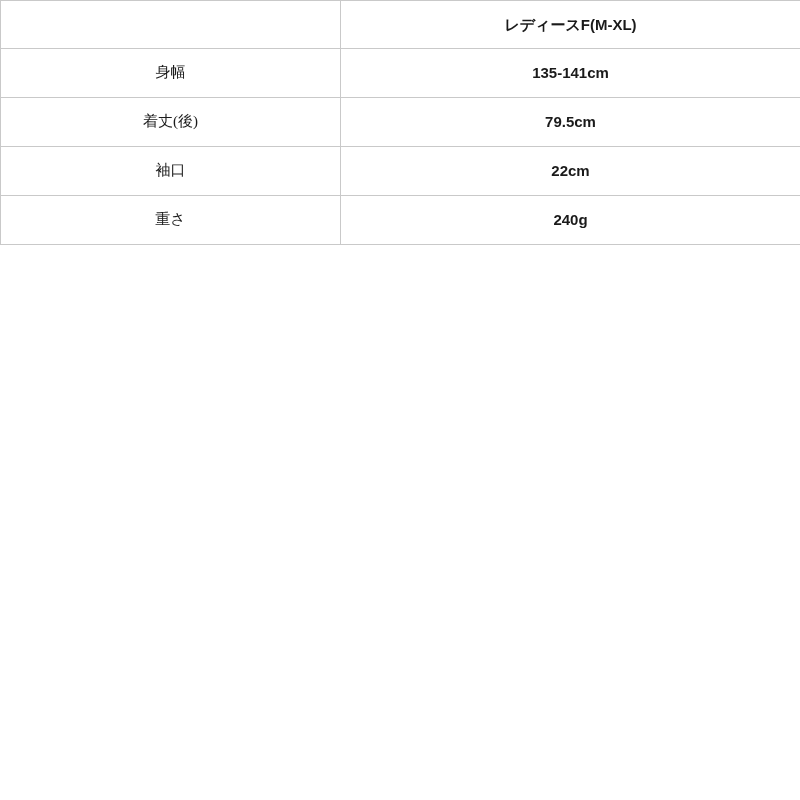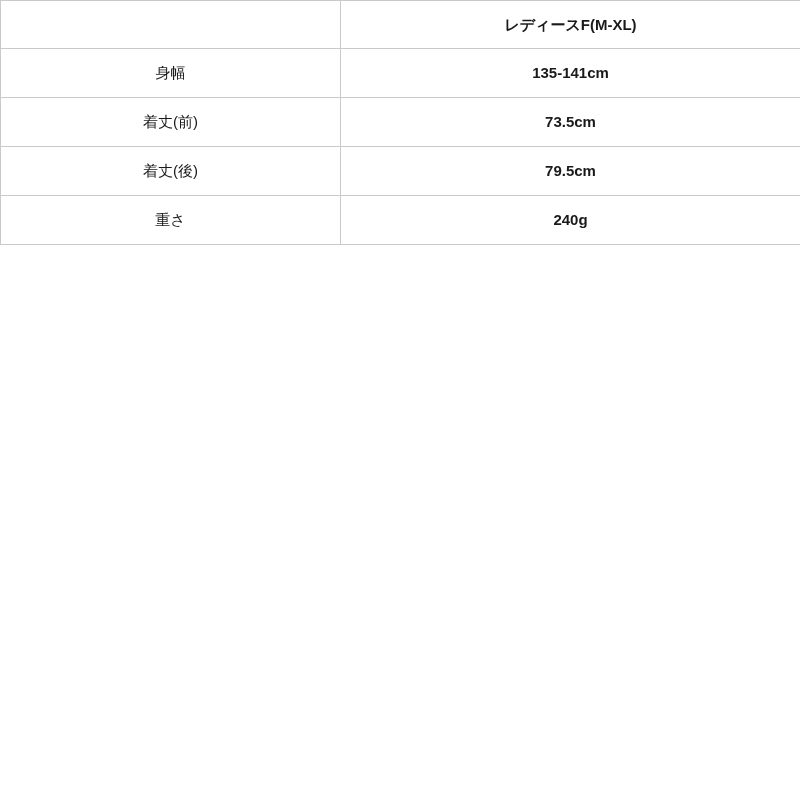--- a/index.html
+++ b/index.html
@@ -27,20 +27,21 @@
     font-size: 15px;
     line-height: 1.3;
     padding: 0;
     height: 49px;
     box-sizing: border-box;
   }
   
   #size-table tr th:first-child,
   #size-table tr td:first-child {
     border-left: 1px solid #c9c9c9;
+    font-family: Liberation Serif, serif;
   }
   #size-table thead th {
     font-weight: bold;
     height: 48px;
   }
   #size-table thead th.blank-head {
     font-weight: normal;
   }
   #size-table tbody td.row-label {
     font-weight: normal;
@@ -66,26 +67,26 @@
       <th class="blank-head"></th>
       <th>レディースF(M-XL)</th>
     </tr>
   </thead>
   <tbody>
     <tr>
       <td class="row-label">身幅</td>
       <td class="row-value">135-141cm</td>
     </tr>
     <tr>
-      <td class="row-label">着丈(前)</td>
-      <td class="row-value">73.5cm</td>
+      <td class="row-label">着丈(後)</td>
+      <td class="row-value">79.5cm</td>
     </tr>
     <tr>
-      <td class="row-label">着丈(後)</td>
-      <td class="row-value">79.5cm</td>
+      <td class="row-label">袖口</td>
+      <td class="row-value">22cm</td>
     </tr>
     <tr>
       <td class="row-label">重さ</td>
       <td class="row-value">240g</td>
     </tr>
   </tbody>
 </table>
 
 <div class="spacer"></div>
 

